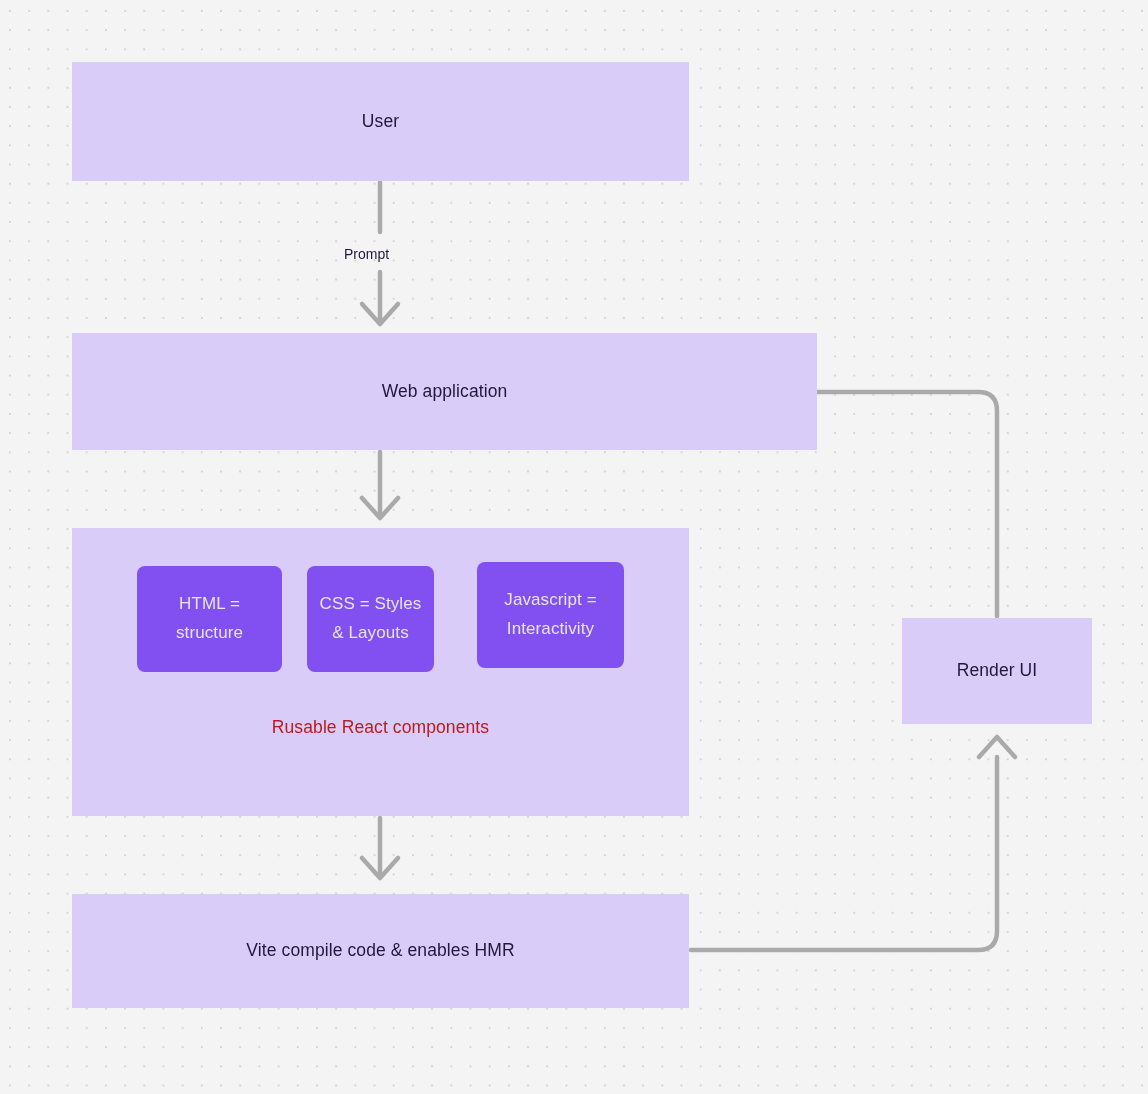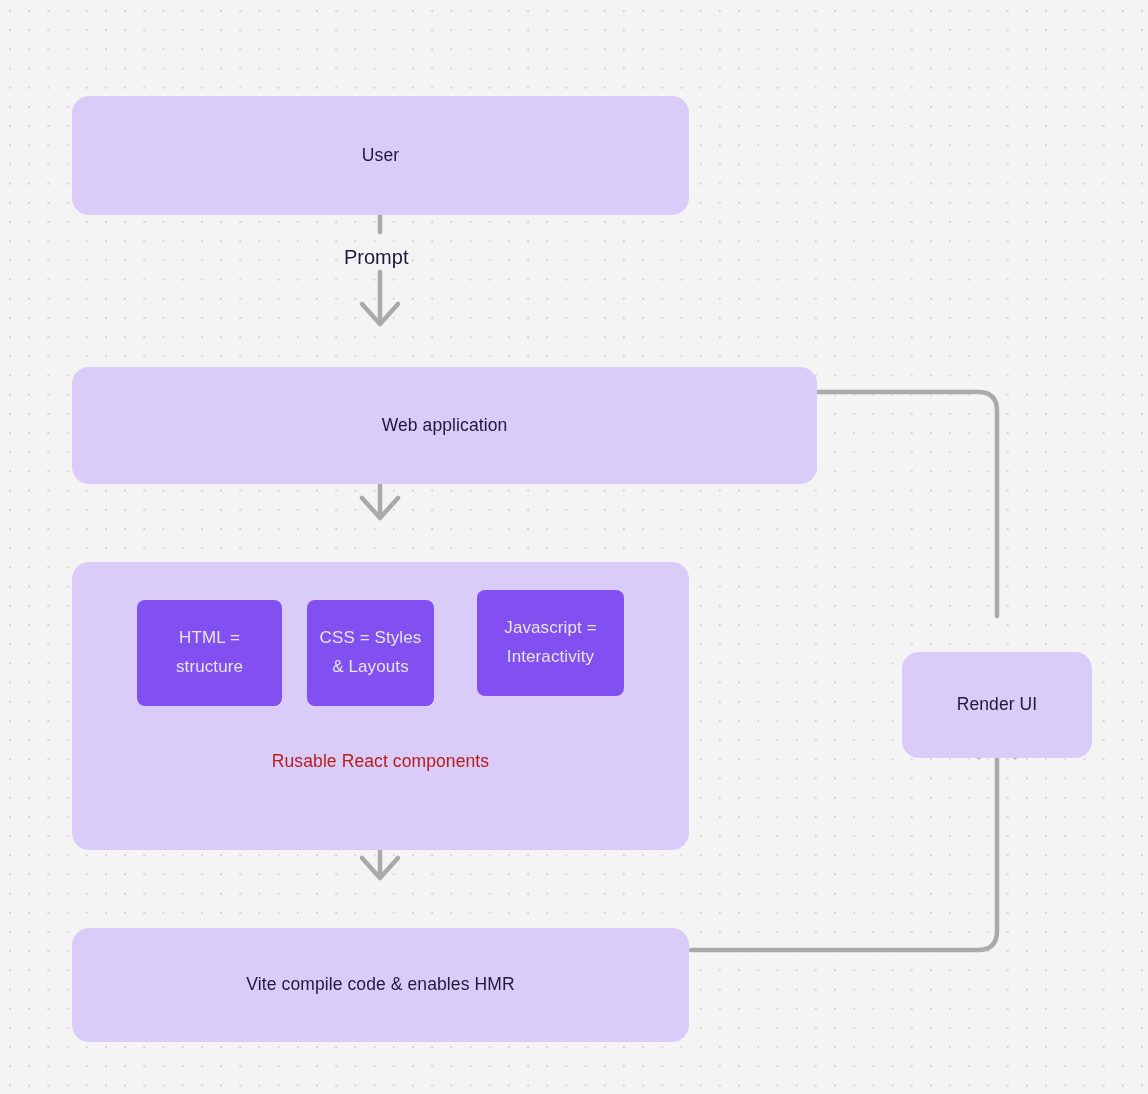--- a/index.html
+++ b/index.html
@@ -29,28 +29,27 @@
     height: 1094px;
     pointer-events: none;
   }
 
   .node {
     position: absolute;
     box-sizing: border-box;
     display: flex;
     align-items: center;
     justify-content: center;
-    border-radius: 17px;
+    border-radius: 0;
     background: #d9ccf9;
     color: #21183a;
     font-size: 17.5px;
     line-height: 1.35;
     letter-spacing: 0.1px;
     text-align: center;
-    margin-top: 34px;
   }
 
   .node-user        { left: 72px;  top: 62px;  width: 617px; height: 119px; }
   .node-webapp      { left: 72px;  top: 333px; width: 745px; height: 117px; }
   .node-components  { left: 72px;  top: 528px; width: 617px; height: 288px;
                       align-items: flex-start; justify-content: flex-start; }
   .node-vite        { left: 72px;  top: 894px; width: 617px; height: 114px; }
   .node-render      { left: 902px; top: 618px; width: 190px; height: 106px; }
 
   .comp-inner-wrap {
@@ -69,35 +68,35 @@
     border-radius: 8px;
     background: #8250f0;
     color: #e5e5e5;
     font-size: 17px;
     line-height: 1.7;
     text-align: center;
     padding: 0 8px;
   }
   .chip-html { left: 65px;  top: 38px; width: 145px; height: 106px; }
   .chip-css  { left: 235px; top: 38px; width: 127px; height: 106px; }
-  .chip-js   { left: 405px; top: 28px; width: 147px; height: 106px; }
+  .chip-js   { left: 405px; top: 34px; width: 147px; height: 106px; }
 
   .comp-caption {
     position: absolute;
     left: 0;
     top: 188px;
     width: 100%;
     text-align: center;
     font-size: 17.5px;
     color: #b91c1c;
   }
 
   .edge-label {
     position: absolute;
-    font-size: 20px;
+    font-size: 14px;
     color: #21183a;
     background: transparent;
     white-space: nowrap;
   }
   .label-prompt { left: 344px; top: 246px; }
 </style>
 </head>
 <body>
 
 <div id="canvas">

